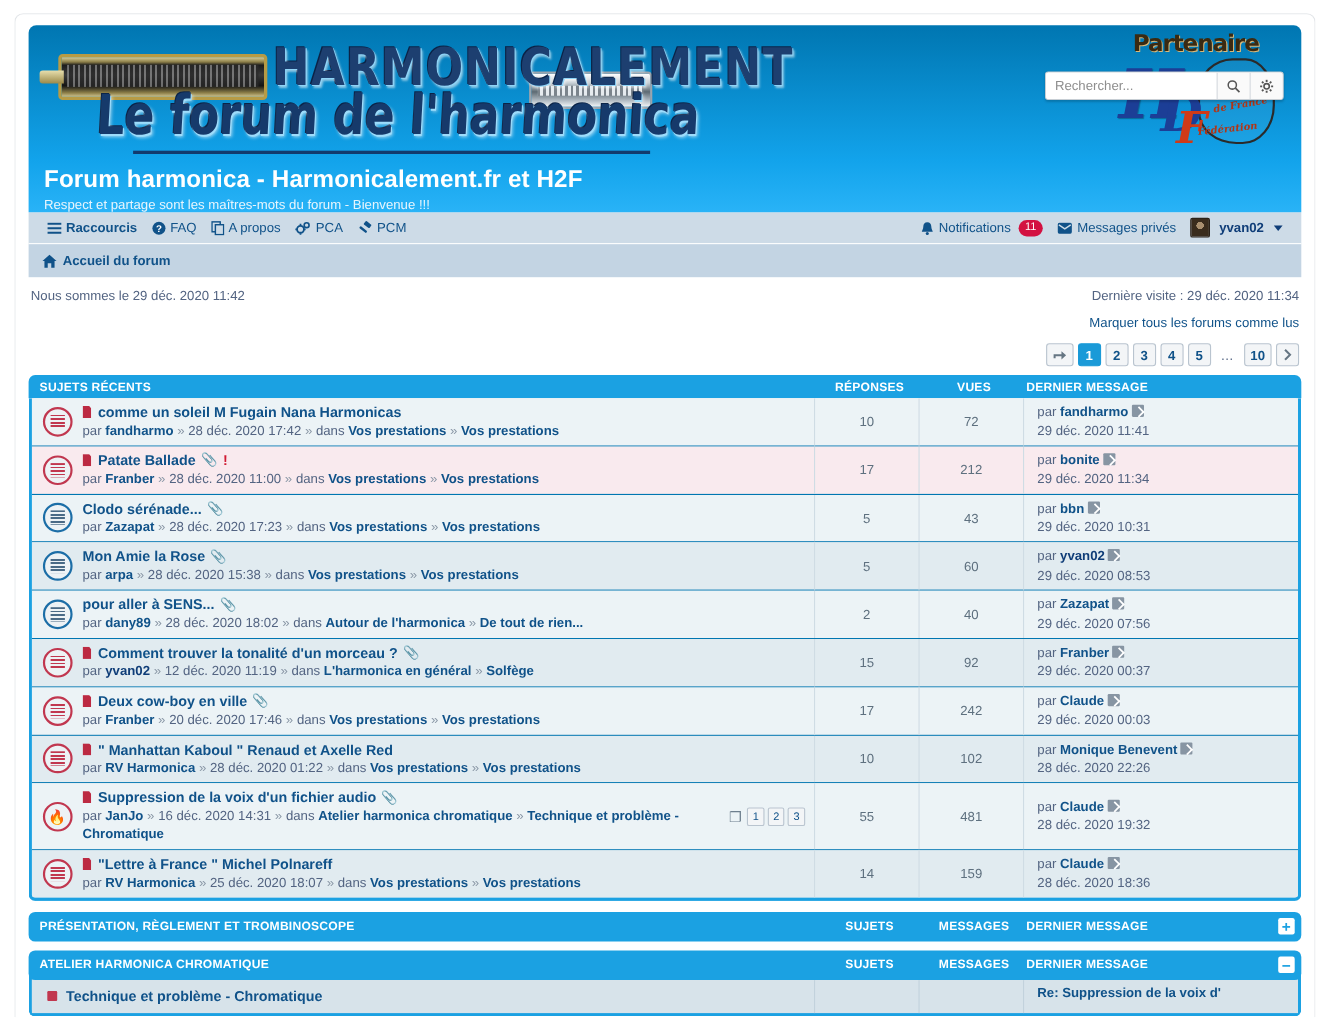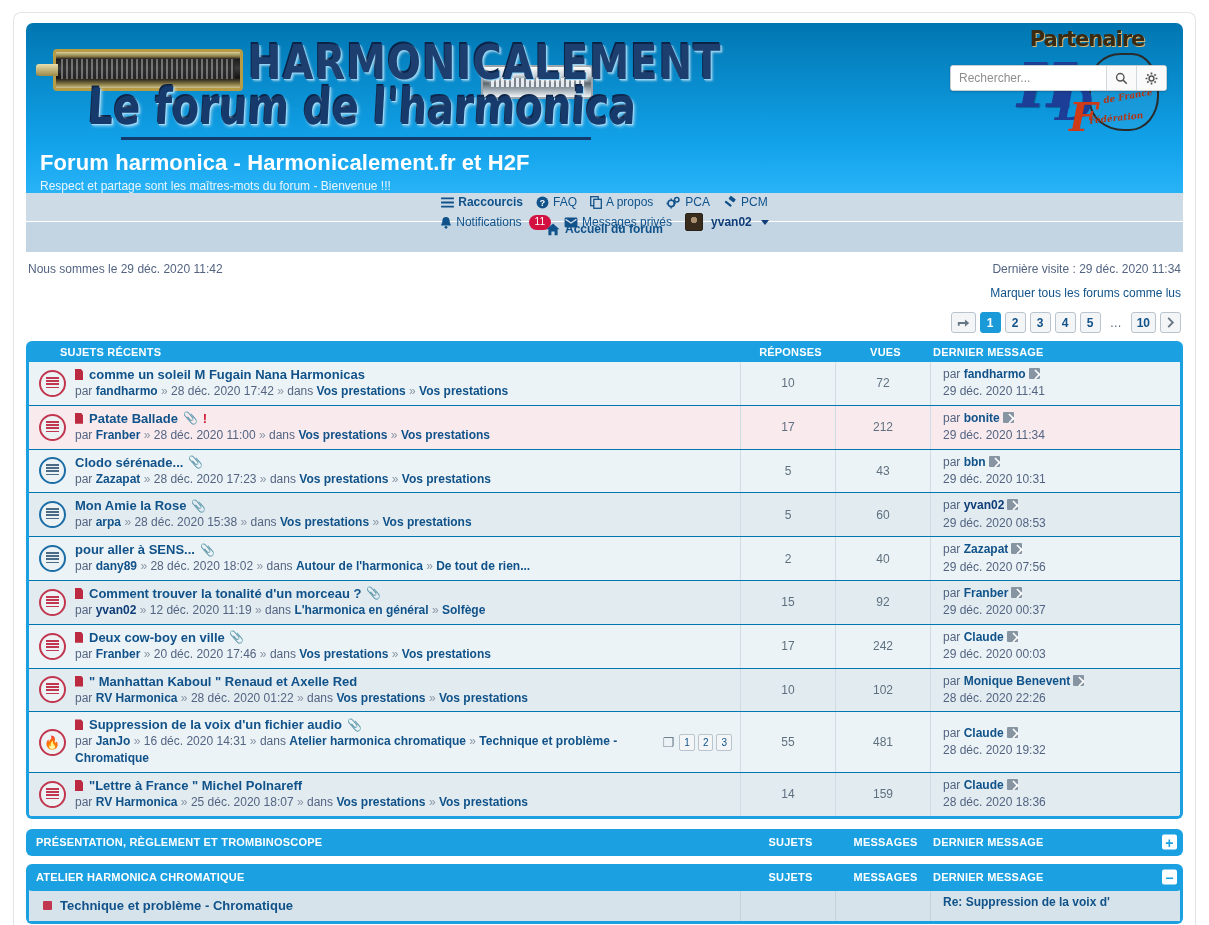--- a/index.html
+++ b/index.html
@@ -178,21 +178,20 @@
   .srch-btn svg { display:block; }
 
   
   .navbar {
     background: #cddbe7;
     border-bottom: 1px solid #ffffff;
     display: flex; align-items: center; justify-content: space-between;
     padding: 0 12px;
     height: 29px;
     font-size: 12px;
-    flex-direction: column;
   }
   .navbar-b { background: #c3d4e3; border-bottom: none; height: 30px; }
   .nav-left, .nav-right { display: flex; align-items: center; gap: 3px; }
   .nav-item {
     display: inline-flex; align-items: center; gap: 4px;
     color: #105289; font-weight: bold; padding: 2px 5px;
     cursor: pointer; white-space: nowrap;
   }
   .nav-item.plain { font-weight: normal; }
   .badge-count {
@@ -254,21 +253,21 @@
   .tbl-head {
     background: #1ba1e2;
     color: #ffffff;
     border-radius: 6px 6px 0 0;
     display: flex; align-items: center;
     height: 21px;
     font-size: 11px; font-weight: bold;
     letter-spacing: .2px;
     padding-left: 10px;
   }
-  .tbl-head .c-title { flex: 1; text-transform: uppercase; margin-left: 24px; }
+  .tbl-head .c-title { flex: 1; text-transform: uppercase; }
   .tbl-head .c-rep, .tbl-head .c-vue { width: 95px; text-align:center; text-transform: uppercase;}
   .tbl-head .c-last { width: 250px; text-transform: uppercase;}
   .tbl-body {
     border-left: 3px solid #1ba1e2;
     border-right: 3px solid #1ba1e2;
     border-bottom: 3px solid #1ba1e2;
     border-radius: 0 0 6px 6px;
     background: #ecf1f4;
     overflow: hidden;
   }

